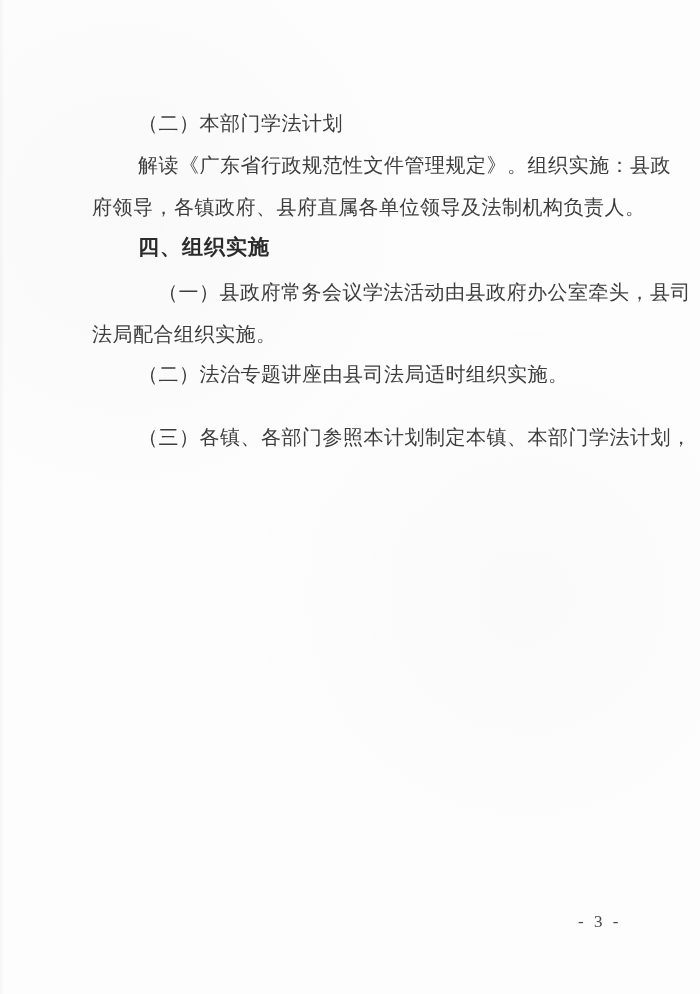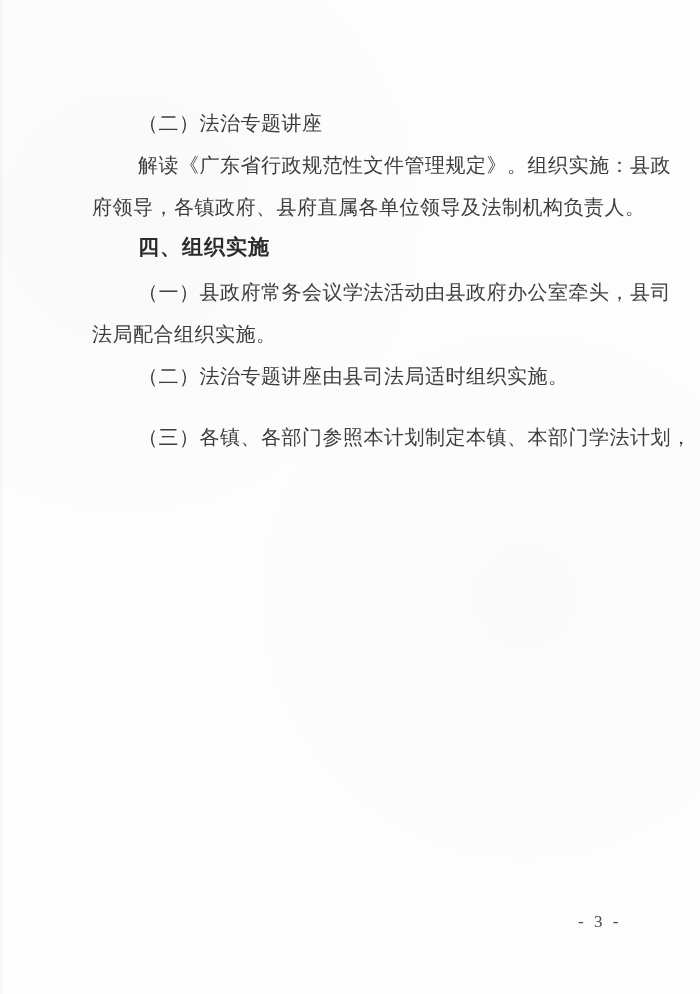--- a/index.html
+++ b/index.html
@@ -35,42 +35,42 @@
     font-family: Liberation Mono, monospace;
     font-weight: 700;
     color: #2b2b2b;
     font-size: 21px;
     letter-spacing: 1px;
   }
   .l1 { top: 110px; }
   .l2 { top: 152px; }
   .l3 { top: 194px; }
   .l4 { top: 236px; }
-  .l5 { top: 279px; }
+  .l5 { top: 279px; margin-left: 20px; }
   .l6 { top: 321px; text-align: center; }
-  .l7 { top: 363px; }
+  .l7 { top: 363px; font-family: Liberation Mono, monospace; }
   .l8 { top: 405px; margin-top: 19px; }
   .l9 { top: 447px; }
   .page-number {
     position: absolute;
     top: 912px;
     left: 578px;
     font-size: 17px;
     color: #4a4a4a;
     letter-spacing: 3px;
     font-family: "Liberation Serif", "DejaVu Serif", serif;
     white-space: nowrap;
   }
 </style>
 </head>
 <body>
 
 <div class="page">
 
-  <div class="line indent l1">（二）法治专题讲座</div>
+  <div class="line indent l1">（二）本部门学法计划</div>
 
   <div class="line indent l2">解读《广东省行政规范性文件管理规定》。组织实施：县政</div>
 
   <div class="line l3">府领导，各镇政府、县府直属各单位领导及法制机构负责人。</div>
 
   <div class="line indent heading l4">四、组织实施</div>
 
   <div class="line indent l5">（一）县政府常务会议学法活动由县政府办公室牵头，县司</div>
 
   <div class="line l6">法局配合组织实施。</div>

